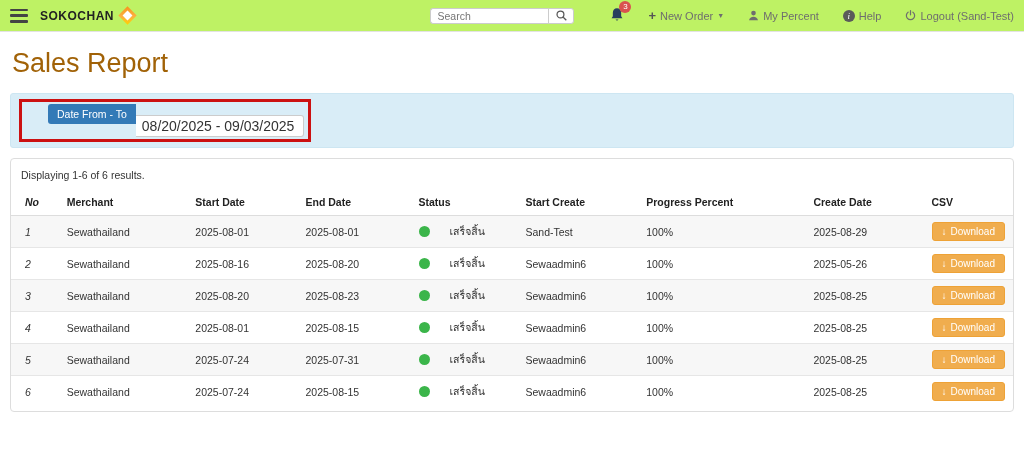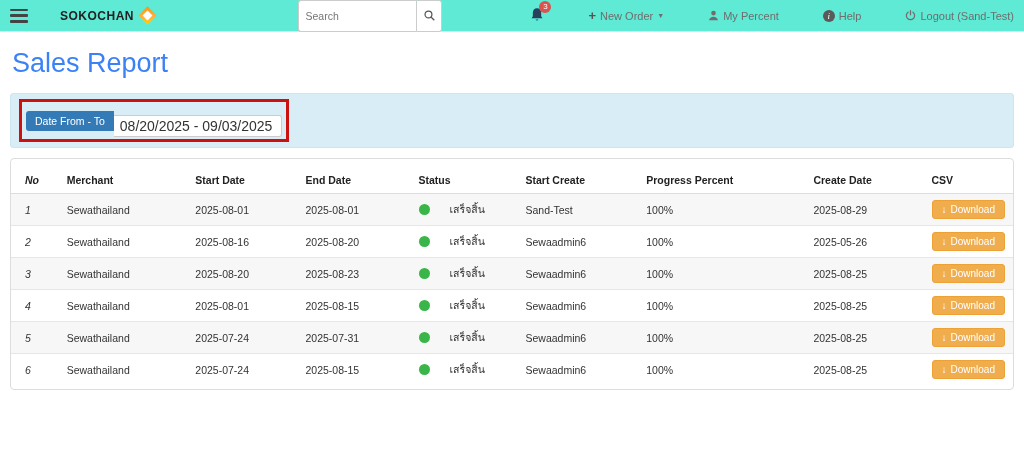--- a/index.html
+++ b/index.html
@@ -15,55 +15,55 @@
   html,body{margin:0;padding:0;}
   body{
     width:1024px;height:460px;
     font-family:"Liberation Sans","DejaVu Sans",sans-serif;
     background:#fff;color:#333;overflow:hidden;
   }
 
   
   .navbar{
     height:32px;display:flex;align-items:center;
-    background:#5eead4;border-bottom:1px solid #e3e3e3;
-    padding:0 10px;font-size:11px;color:#777;gap:20px;
+    background:#bef264;border-bottom:1px solid #e3e3e3;
+    padding:0 10px;font-size:11px;color:#777;
   }
   .hamburger{width:18px;height:14px;display:flex;flex-direction:column;justify-content:space-between;cursor:pointer;margin-right:12px;}
   .hamburger span{display:block;height:2.5px;background:#444;border-radius:1px;}
   .brand{display:flex;align-items:center;gap:4px;}
   .brand-text{font-weight:bold;font-size:12px;letter-spacing:.5px;color:#222;}
   .brand-diamond{width:13px;height:13px;transform:rotate(45deg);background:linear-gradient(135deg,#f7941d 0%,#fbb040 55%,#ffd200 100%);position:relative;margin-left:3px;}
   .brand-diamond::after{content:"";position:absolute;left:3px;top:3px;width:7px;height:7px;background:#fff;}
   .nav-spacer{flex:1;}
-  .search-group{display:flex;align-items:stretch;height:32px;margin-right:44px;}
+  .search-group{display:flex;align-items:stretch;height:16px;margin-right:12px;}
   .search-group input{
     width:118px;border:1px solid #ccc;border-right:none;border-radius:3px 0 0 3px;
     padding:0 6px;font-size:10.5px;color:#555;outline:none;
   }
   .search-btn{width:26px;border:1px solid #ccc;background:#fff;border-radius:0 3px 3px 0;display:flex;align-items:center;justify-content:center;cursor:pointer;padding:0;}
   .nav-item{display:flex;align-items:center;gap:4px;margin-left:24px;cursor:pointer;color:#6e6e6e;white-space:nowrap;}
   .bell-wrap{position:relative;margin-left:24px;cursor:pointer;}
   .badge{
     position:absolute;top:-6px;right:-7px;background:var(--badge-red);color:#fff;
     border-radius:50%;min-width:12px;height:12px;font-size:8px;line-height:12px;text-align:center;padding:0 2px;
   }
   .caret{font-size:7px;color:#6e6e6e;}
   .info-circle{width:12px;height:12px;border-radius:50%;background:#5a5a5a;color:#fff;font-size:9px;line-height:12px;text-align:center;font-style:italic;font-family:"Liberation Serif",serif;}
 
   
-  .page-title{font-size:27px;font-weight:400;color:#3b82f6;margin:16px 0 14px 12px;}
+  .page-title{font-size:27px;font-weight:400;color:#a16207;margin:16px 0 14px 12px;}
 
   .filter-panel{
     margin:0 10px;background:var(--panel-blue);border:1px solid #cde6f2;border-radius:3px;
     padding:5px 8px;display:flex;align-items:center;min-height:32px;
   }
   .annotation-box{
     border:3px solid var(--annotation-red);
-    display:flex;align-items:center;padding:2px 4px 2px 4px;background:transparent;
+    display:flex;align-items:flex-start;padding:2px 4px 2px 26px;background:transparent;
   }
   .date-label{
     background:var(--blue);color:#fff;font-size:10.5px;padding:4px 9px;
     border-radius:3px 0 0 3px;white-space:nowrap;
   }
   .date-input{
     width:168px;height:22px;border:1px solid #ccc;border-left:none;border-radius:0 3px 3px 0;
     padding:0 6px;font-size:14px;color:#333;outline:none;margin-top:11px;
   }
   .gen-btn{
@@ -158,20 +158,21 @@
 <div class="page-title">Sales Report</div>
 
 <div class="filter-panel">
   <div class="annotation-box">
     <span class="date-label">Date From - To</span>
     <input class="date-input" type="text" value="08/20/2025 - 09/03/2025" style="">
   </div>
 </div>
 
 <div class="results-card">
+  <div class="summary">Displaying 1-6 of 6 results.</div>
   <table>
     <colgroup>
       <col style="width:48px">
         <col style="width:130px">
         <col style="width:112px">
       <col style="width:115px">
         <col style="width:108px">
         <col style="width:122px">
       <col style="width:170px">
         <col style="width:120px">

